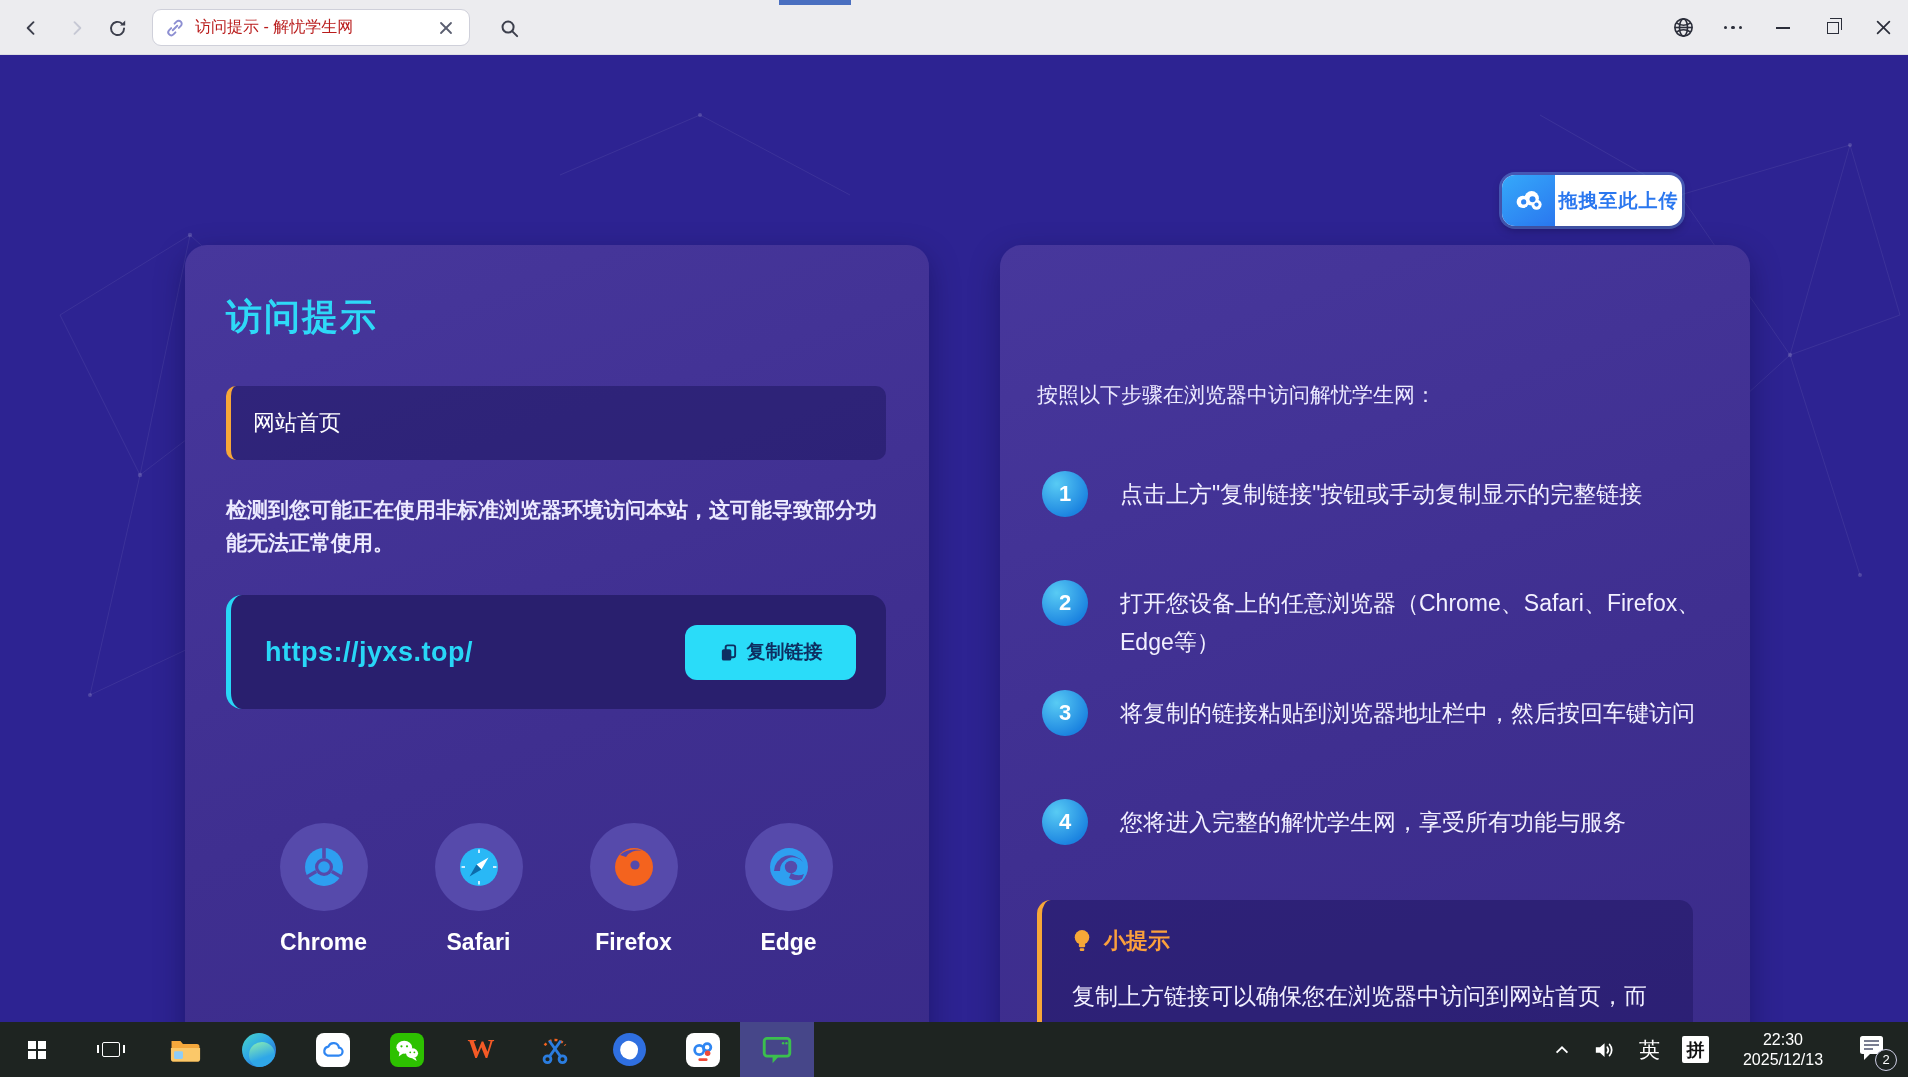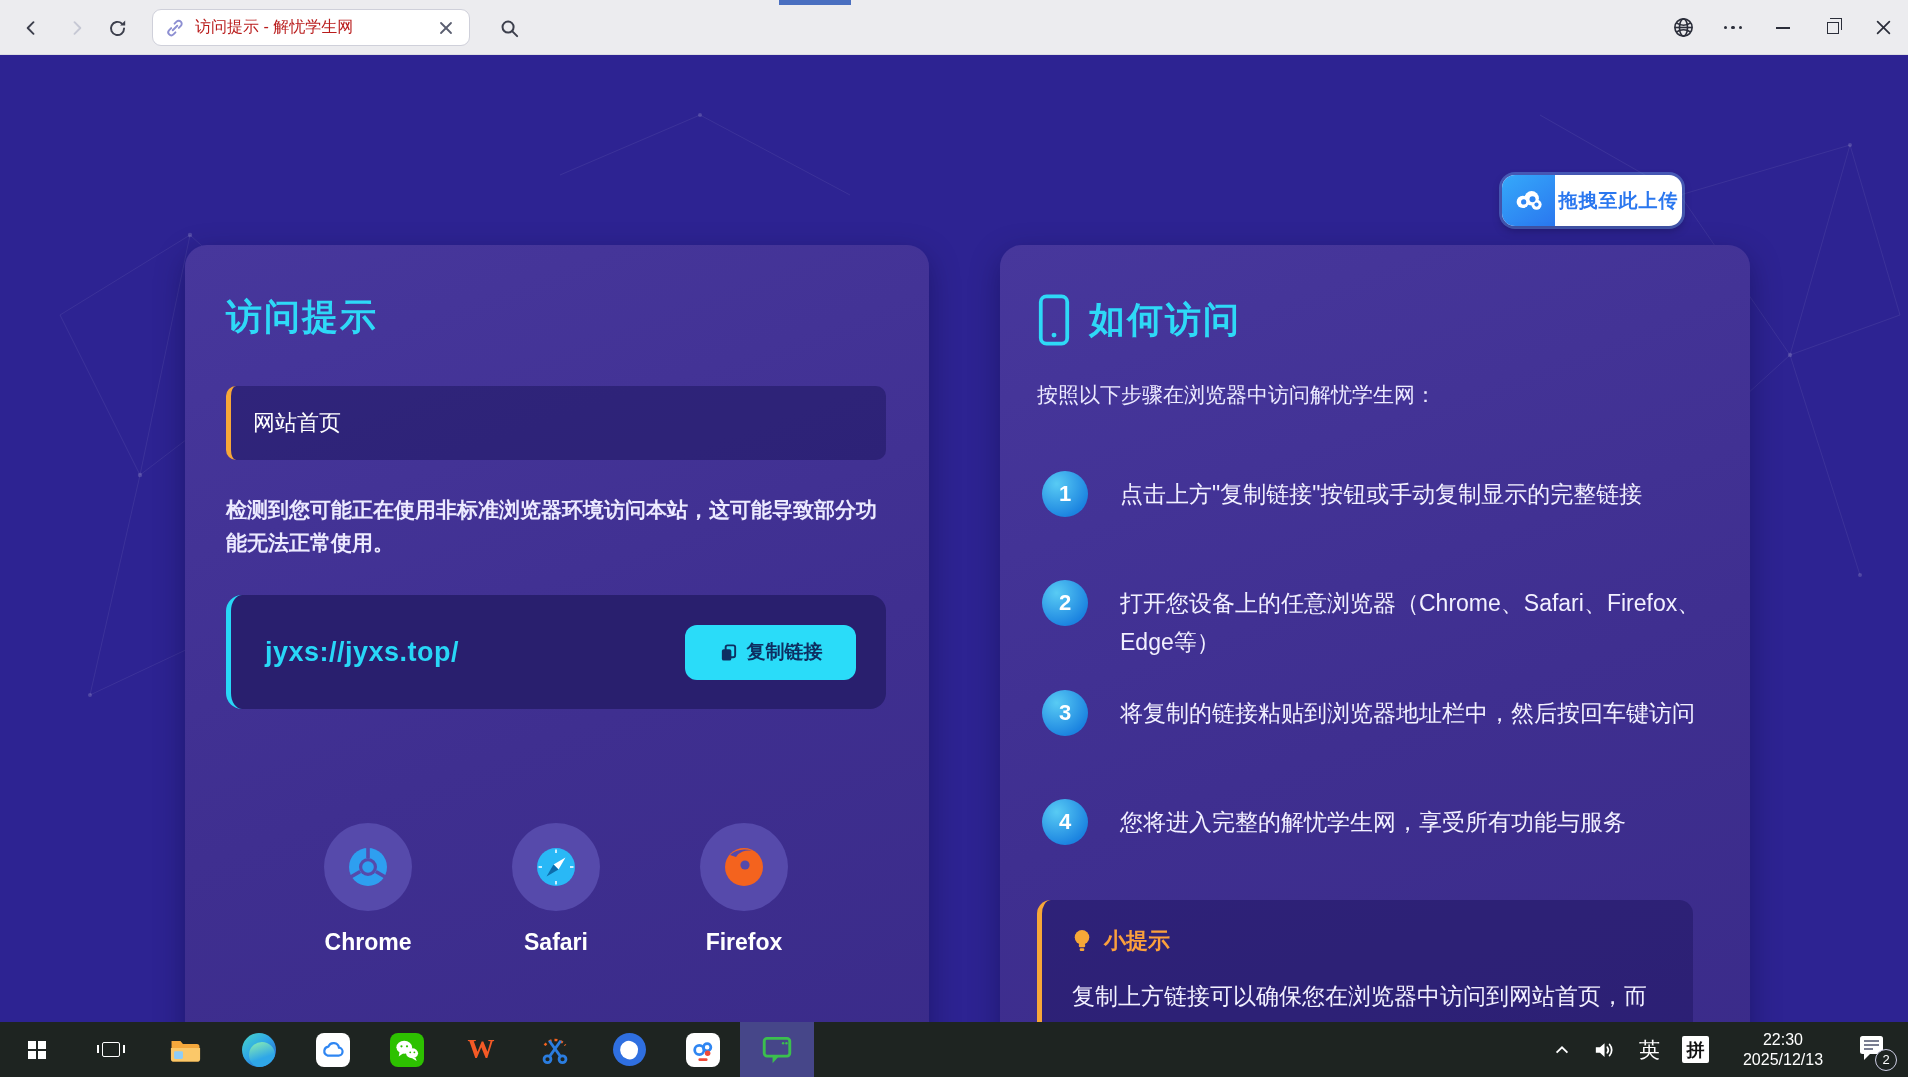--- a/index.html
+++ b/index.html
@@ -39,21 +39,21 @@
 
   .card-title { position:absolute; color:#2ed9f7; font-size:36px; font-weight:bold; letter-spacing:2px; }
   .lc-title { left:41px; top:48px; }
 
   .page-name-box { position:absolute; left:41px; top:141px; width:660px; height:74px; background:rgba(20,14,80,.42); border-left:5px solid #f7a738; border-radius:10px; display:flex; align-items:center; padding-left:22px; color:#ffffff; font-size:22px; }
   .warning-text { position:absolute; left:41px; top:248px; width:664px; color:#eceaff; font-size:21px; line-height:33px;font-weight:bold; }
   .url-box { position:absolute; left:41px; top:350px; width:660px; height:114px; background:#291f6e; border-left:5px solid #28d7f7; border-radius:16px; display:flex; align-items:center; justify-content:space-between; padding:0 30px 0 34px; }
   .url-text { color:#28d7f7; font-size:27px; font-weight:bold; letter-spacing:.5px; }
   .copy-btn { width:171px; height:55px; background:#2adcf9; border:none; border-radius:12px; display:flex; align-items:center; justify-content:center; gap:9px; color:#0e2f62; font-size:19px; font-weight:bold; cursor:pointer; font-family:inherit;margin-left:44px; }
   .open-hint { position:absolute; left:41px; top:508px; color:#eceaff; font-size:21px; }
-  .browser-row { position:absolute; left:41px; top:578px; width:660px; display:flex; justify-content:center; gap:88px; }
+  .browser-row { position:absolute; left:41px; top:578px; width:660px; display:flex; justify-content:center; gap:55px; }
   .browser-item { width:100px; display:flex; flex-direction:column; align-items:center; }
   .browser-circle { width:88px; height:88px; border-radius:50%; background:#564aab; display:flex; align-items:center; justify-content:center; }
   .browser-label { margin-top:18px; color:#ffffff; font-size:23px; font-weight:bold; }
 
   .rc-title-row { position:absolute; left:37px; top:48px; display:flex; align-items:center; gap:18px; }
   .howto-intro { position:absolute; left:37px; top:136px; color:#eceaff; font-size:21px; }
   .step-row { position:absolute; left:42px; display:flex; align-items:flex-start; gap:32px; }
   .step-1 { top:226px; } .step-2 { top:335px; } .step-3 { top:445px; } .step-4 { top:554px; }
   .step-circle { flex:0 0 auto; width:46px; height:46px; border-radius:50%; background:radial-gradient(circle at 32% 28%, #58cbf4, #1b83e0 75%); color:#ffffff; font-size:22px; font-weight:bold; display:flex; align-items:center; justify-content:center; }
   .step-text { width:592px; margin-top:4px; color:#f2f0ff; font-size:23px; line-height:39px; }
@@ -213,21 +213,21 @@
     <div class="card card-left">
       <div class="card-title lc-title">访问提示</div>
 
       <div class="page-name-box">
         <span>网站首页</span>
       </div>
 
       <div class="warning-text">检测到您可能正在使用非标准浏览器环境访问本站，这可能导致部分功能无法正常使用。</div>
 
       <div class="url-box">
-        <span class="url-text">jyxs://jyxs.top/</span>
+        <span class="url-text">https://jyxs.top/</span>
         <button class="copy-btn">
           <svg width="19" height="19" viewBox="0 0 20 20">
             <rect x="7" y="2.5" width="10" height="12.5" rx="2" fill="none" stroke="#0e2f62" stroke-width="2"></rect>
             <rect x="3" y="6.5" width="10" height="12" rx="2" fill="#0e2f62"></rect>
           </svg>
           <span>复制链接</span>
         </button>
       </div>
 
 
@@ -266,31 +266,35 @@
         <div class="browser-item">
           <div class="browser-circle">
             <svg width="48" height="48" viewBox="0 0 48 48">
               <circle cx="24" cy="24" r="19" fill="#f4631e"></circle>
               <path d="M10 12 a19 16 0 0 1 22 -4 a14 12 0 0 0 -16 6 z" fill="#564aab"></path>
               <circle cx="25" cy="22" r="4.6" fill="#564aab"></circle>
             </svg>
           </div>
           <div class="browser-label">Firefox</div>
         </div>
+        <div class="browser-item">
+          <div class="browser-circle">
+            <svg width="48" height="48" viewBox="0 0 48 48">
+              <circle cx="24" cy="24" r="19" fill="#2e9ff0"></circle>
+              <path d="M9 28 a16 16 0 0 1 29 -9 a13 13 0 0 0 -23 9 z" fill="#564aab"></path>
+              <circle cx="26" cy="24" r="6.2" fill="#564aab"></circle>
+              <path d="M26 30 q7 4 13 1 l-2 5 q-7 3 -13 -1 z" fill="#564aab"></path>
+            </svg>
+          </div>
+          <div class="browser-label">Edge</div>
+        </div>
       </div>
     </div>
 
     <div class="card card-right">
-      <div class="rc-title-row">
-        <svg width="34" height="54" viewBox="0 0 36 56">
-          <rect x="4" y="3" width="28" height="50" rx="6" fill="none" stroke="#2ed9f7" stroke-width="4"></rect>
-          <circle cx="18" cy="44" r="2.6" fill="#2ed9f7"></circle>
-        </svg>
-        <span class="card-title" style="position:static;">如何访问</span>
-      </div>
 
       <div class="howto-intro">按照以下步骤在浏览器中访问解忧学生网：</div>
 
       <div class="step-row step-1">
         <div class="step-circle">1</div>
         <div class="step-text">点击上方"复制链接"按钮或手动复制显示的完整链接</div>
       </div>
       <div class="step-row step-2">
         <div class="step-circle">2</div>
         <div class="step-text">打开您设备上的任意浏览器（Chrome、Safari、Firefox、Edge等）</div>

